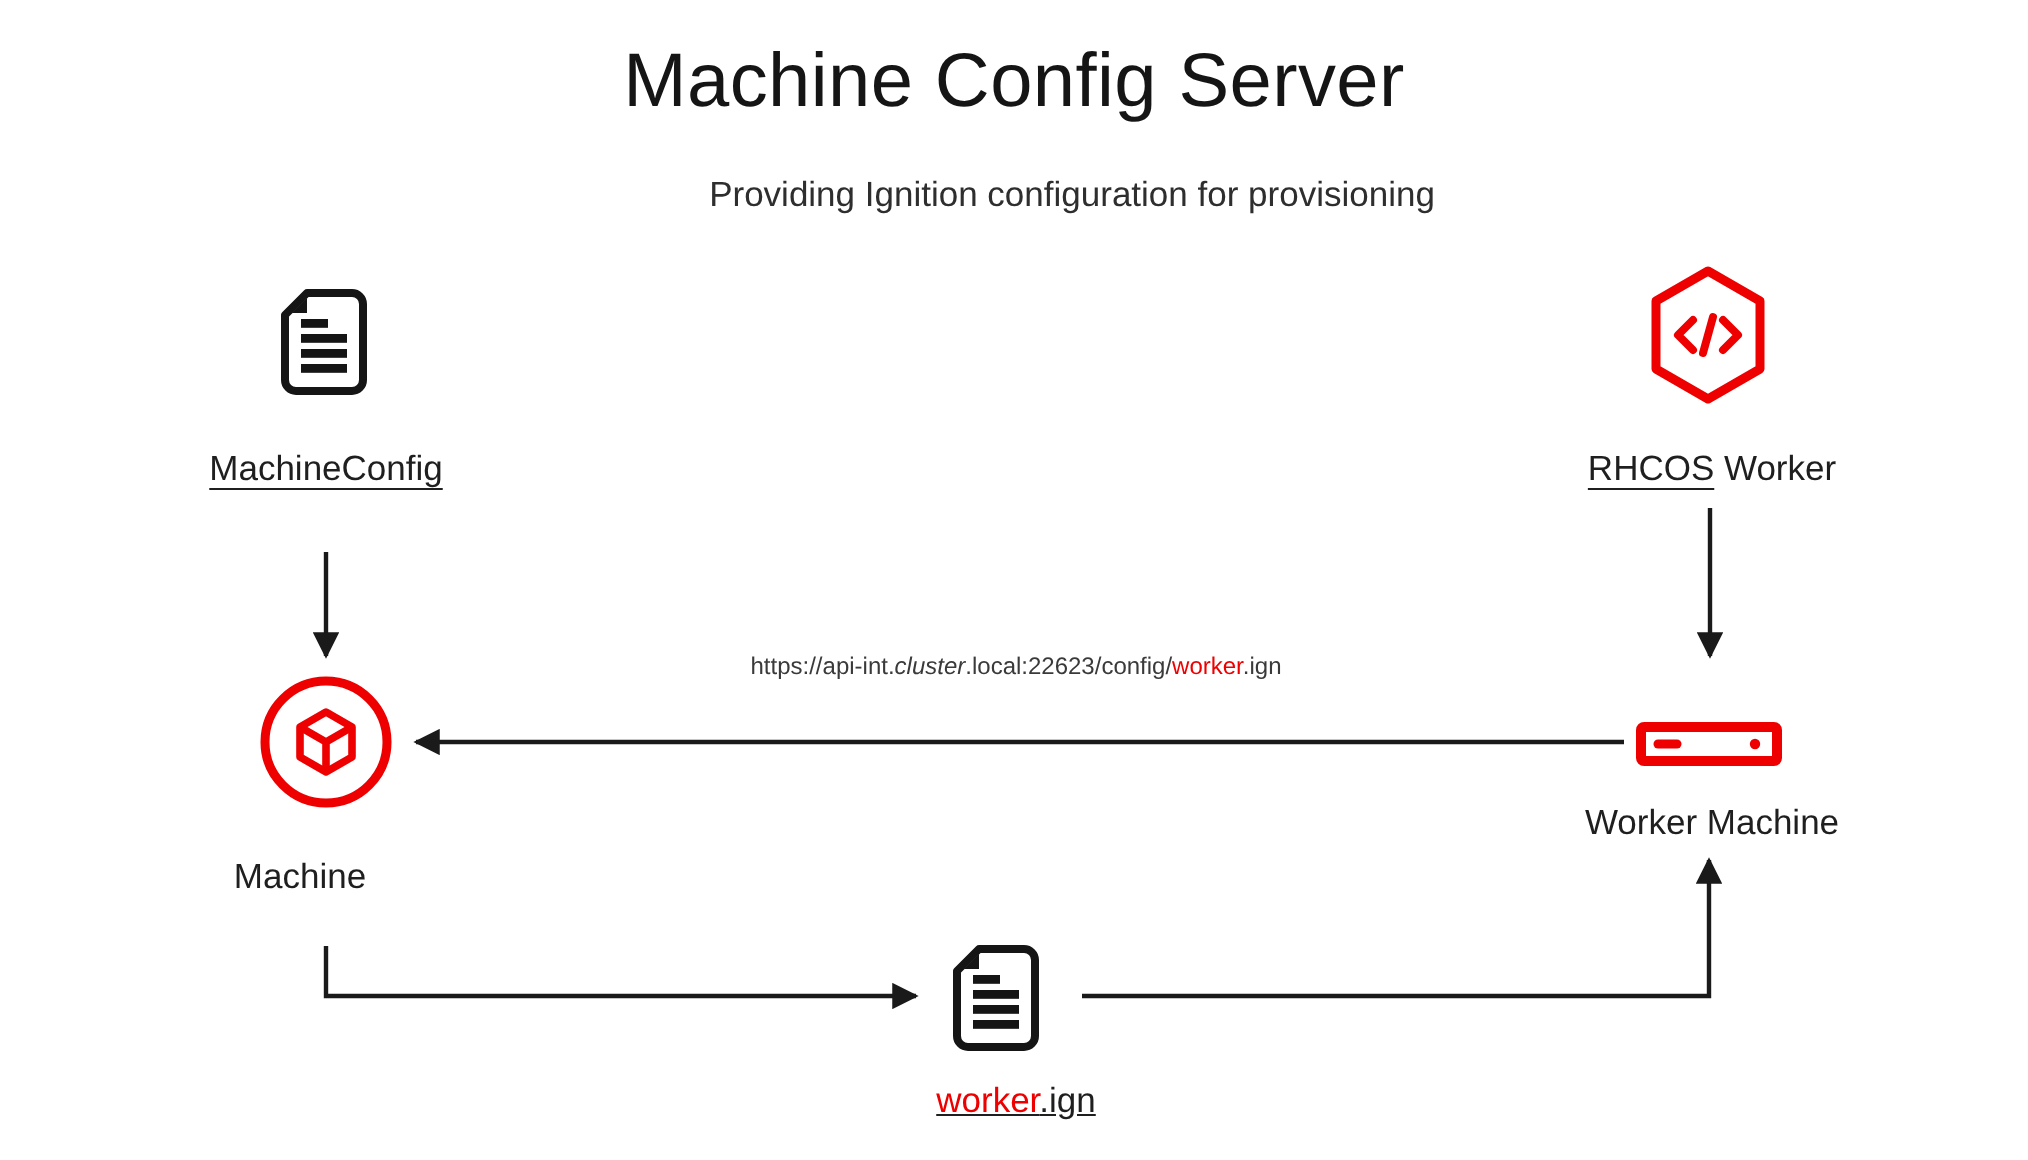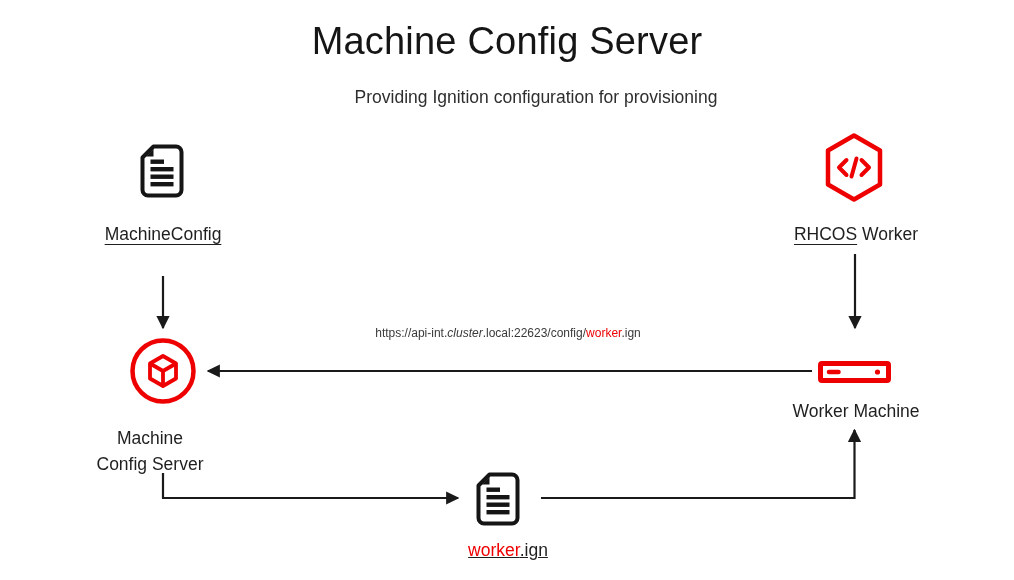--- a/index.html
+++ b/index.html
@@ -83,21 +83,20 @@
 
 <div class="abs" style="left:129px;top:337px;">
   <svg width="68" height="68" viewBox="0 0 68 68">
     <circle cx="34" cy="34" r="30.5" fill="none" stroke="#ee0000" stroke-width="4.5"></circle>
     <path d="M34 19 L47 26.5 L47 41.5 L34 49 L21 41.5 L21 26.5 Z" fill="none" stroke="#ee0000" stroke-width="3.8" stroke-linejoin="round"></path>
     <path d="M21 26.5 L34 34 L47 26.5 M34 34 V49" fill="none" stroke="#ee0000" stroke-width="3.8" stroke-linejoin="round"></path>
   </svg>
 </div>
 <div class="abs cx node-label" style="left:150px;top:425px;text-align:center;">
   <div>Machine</div>
-  <div>Config Server</div>
 </div>
 
 <div class="abs cx url-label" style="left:508px;top:326px;">
   <span>https://api-int.</span><span class="ital">cluster</span><span>.local:22623/config/</span><span class="red">worker</span><span>.ign</span>
 </div>
 
 <div class="abs" style="left:818px;top:361px;">
   <svg width="73" height="22" viewBox="0 0 73 22">
     <rect x="2.5" y="2.5" width="68" height="17" rx="1.5" fill="none" stroke="#ee0000" stroke-width="5"></rect>
     <line x1="11" y1="11" x2="20.5" y2="11" stroke="#ee0000" stroke-width="4.5" stroke-linecap="round"></line>

